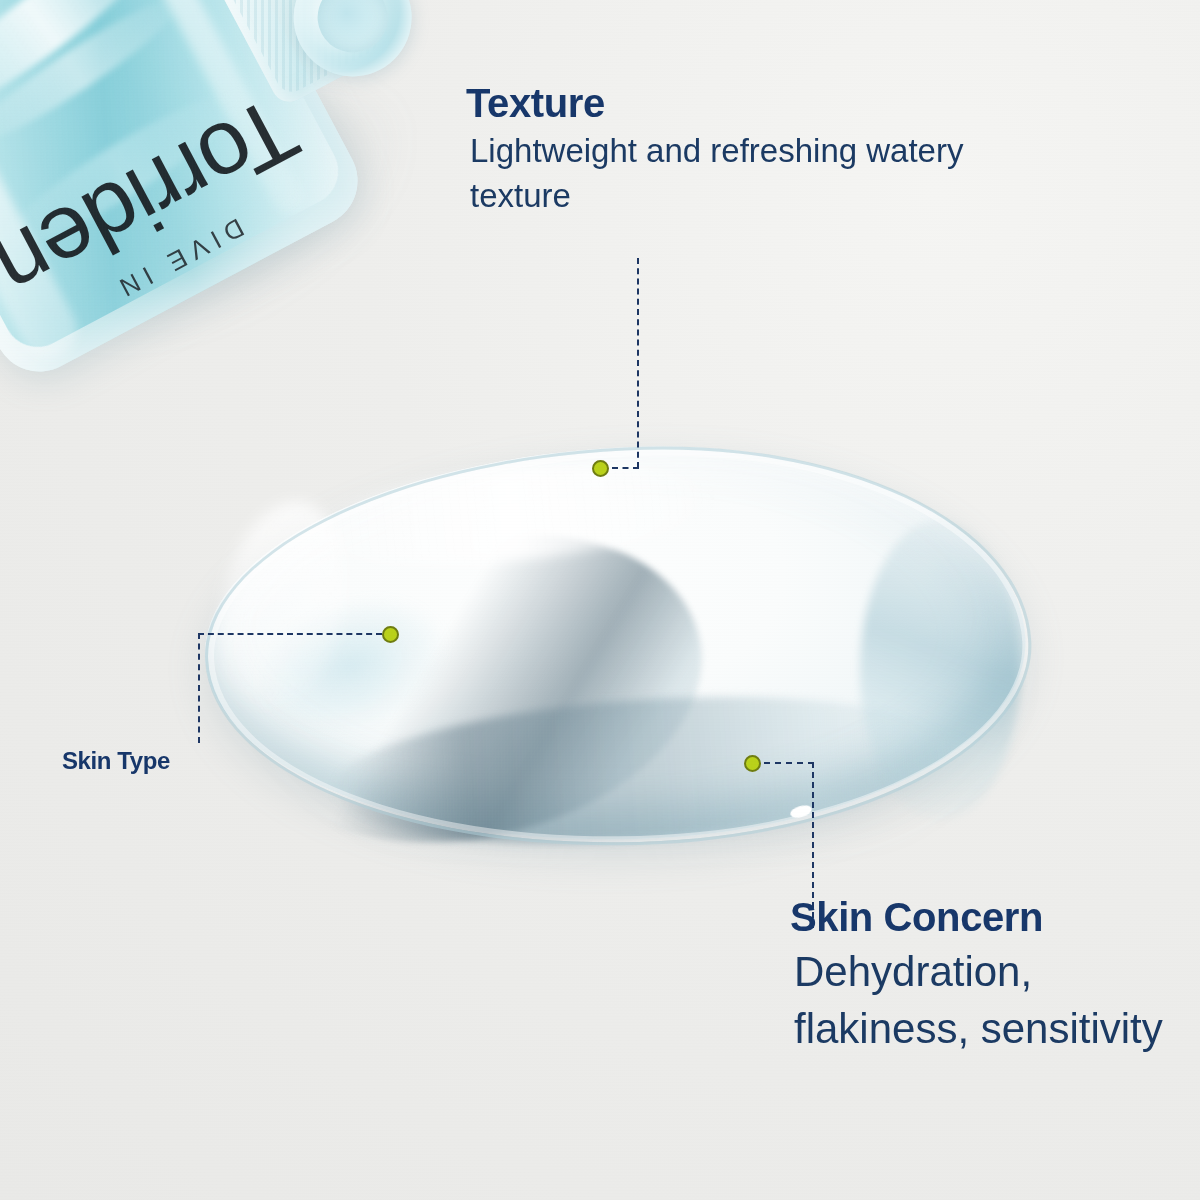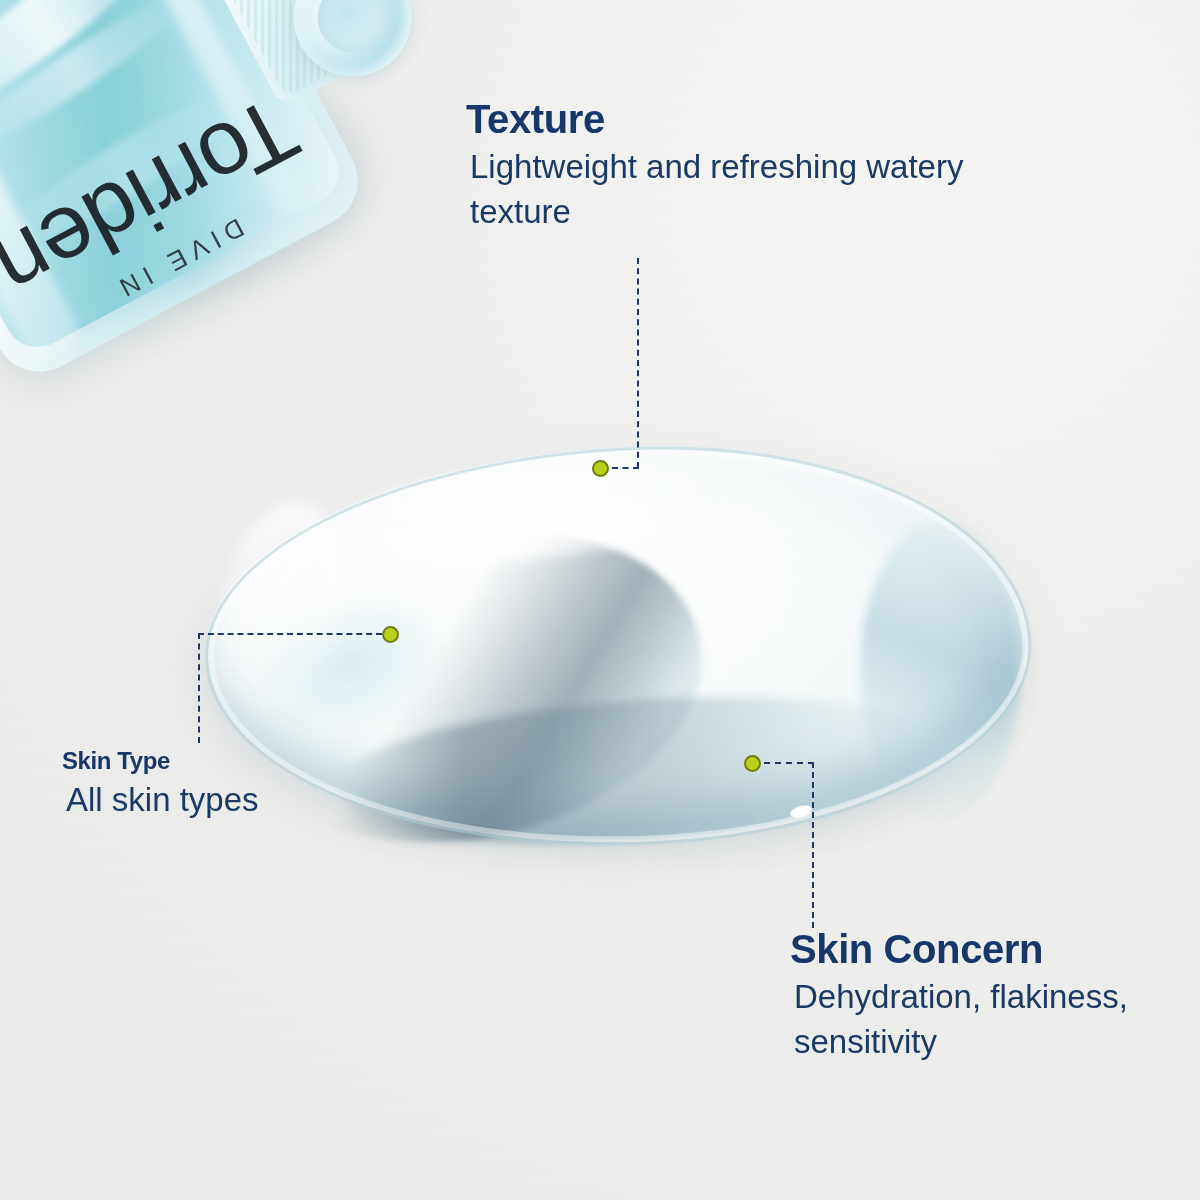--- a/index.html
+++ b/index.html
@@ -191,31 +191,31 @@
   }
 
   
   .callout{position:absolute;}
   .callout .title{
     font-weight:700;color:#17376a;letter-spacing:-.4px;margin:0 0 4px 0;
   }
   .callout .desc{
     font-weight:400;color:#1b3a63;margin:4px;
   }
-  #callout-texture{left:466px;top:98px;width:520px;}
+  #callout-texture{left:466px;top:82px;width:520px;}
   #callout-texture .title{font-size:40px;line-height:1.08;}
   #callout-texture .desc{font-size:33px;line-height:1.36;}
 
   #callout-skin-type{left:62px;top:748px;width:420px;}
   #callout-skin-type .title{font-size:24px;line-height:1.08;}
   #callout-skin-type .desc{font-size:33px;line-height:1.36;}
 
-  #callout-skin-concern{left:790px;top:928px;width:400px;}
+  #callout-skin-concern{left:790px;top:896px;width:400px;}
   #callout-skin-concern .title{font-size:40px;line-height:1.08;}
-  #callout-skin-concern .desc{font-size:33px;line-height:1.36;}
+  #callout-skin-concern .desc{font-size:42px;line-height:1.36;}
 
   
   .dot{
     position:absolute;width:17px;height:17px;border-radius:50%;
     background:#b9d11a;border:2px solid #6f7d11;box-sizing:border-box;
   }
   
   .lead-h,.lead-v{position:absolute;}
   .lead-h{height:0;border-top:2px dashed #1d3663;}
   .lead-v{width:0;border-left:2px dashed #1d3663;}
@@ -272,21 +272,20 @@
   <div class="dot" style="left:382px;top:626px;"></div>
   <div class="dot" style="left:744px;top:755px;"></div>
 
   <div class="callout" id="callout-texture">
     <p class="title">Texture</p>
     <p class="desc">Lightweight and refreshing watery texture</p>
   </div>
 
   <div class="callout" id="callout-skin-type">
     <p class="title">Skin Type</p>
-    <p class="desc">All skin types</p>
   </div>
 
   <div class="callout" id="callout-skin-concern">
     <p class="title">Skin Concern</p>
     <p class="desc">Dehydration, flakiness, sensitivity</p>
   </div>
 
   <div class="grain"></div>
 </div>
 

